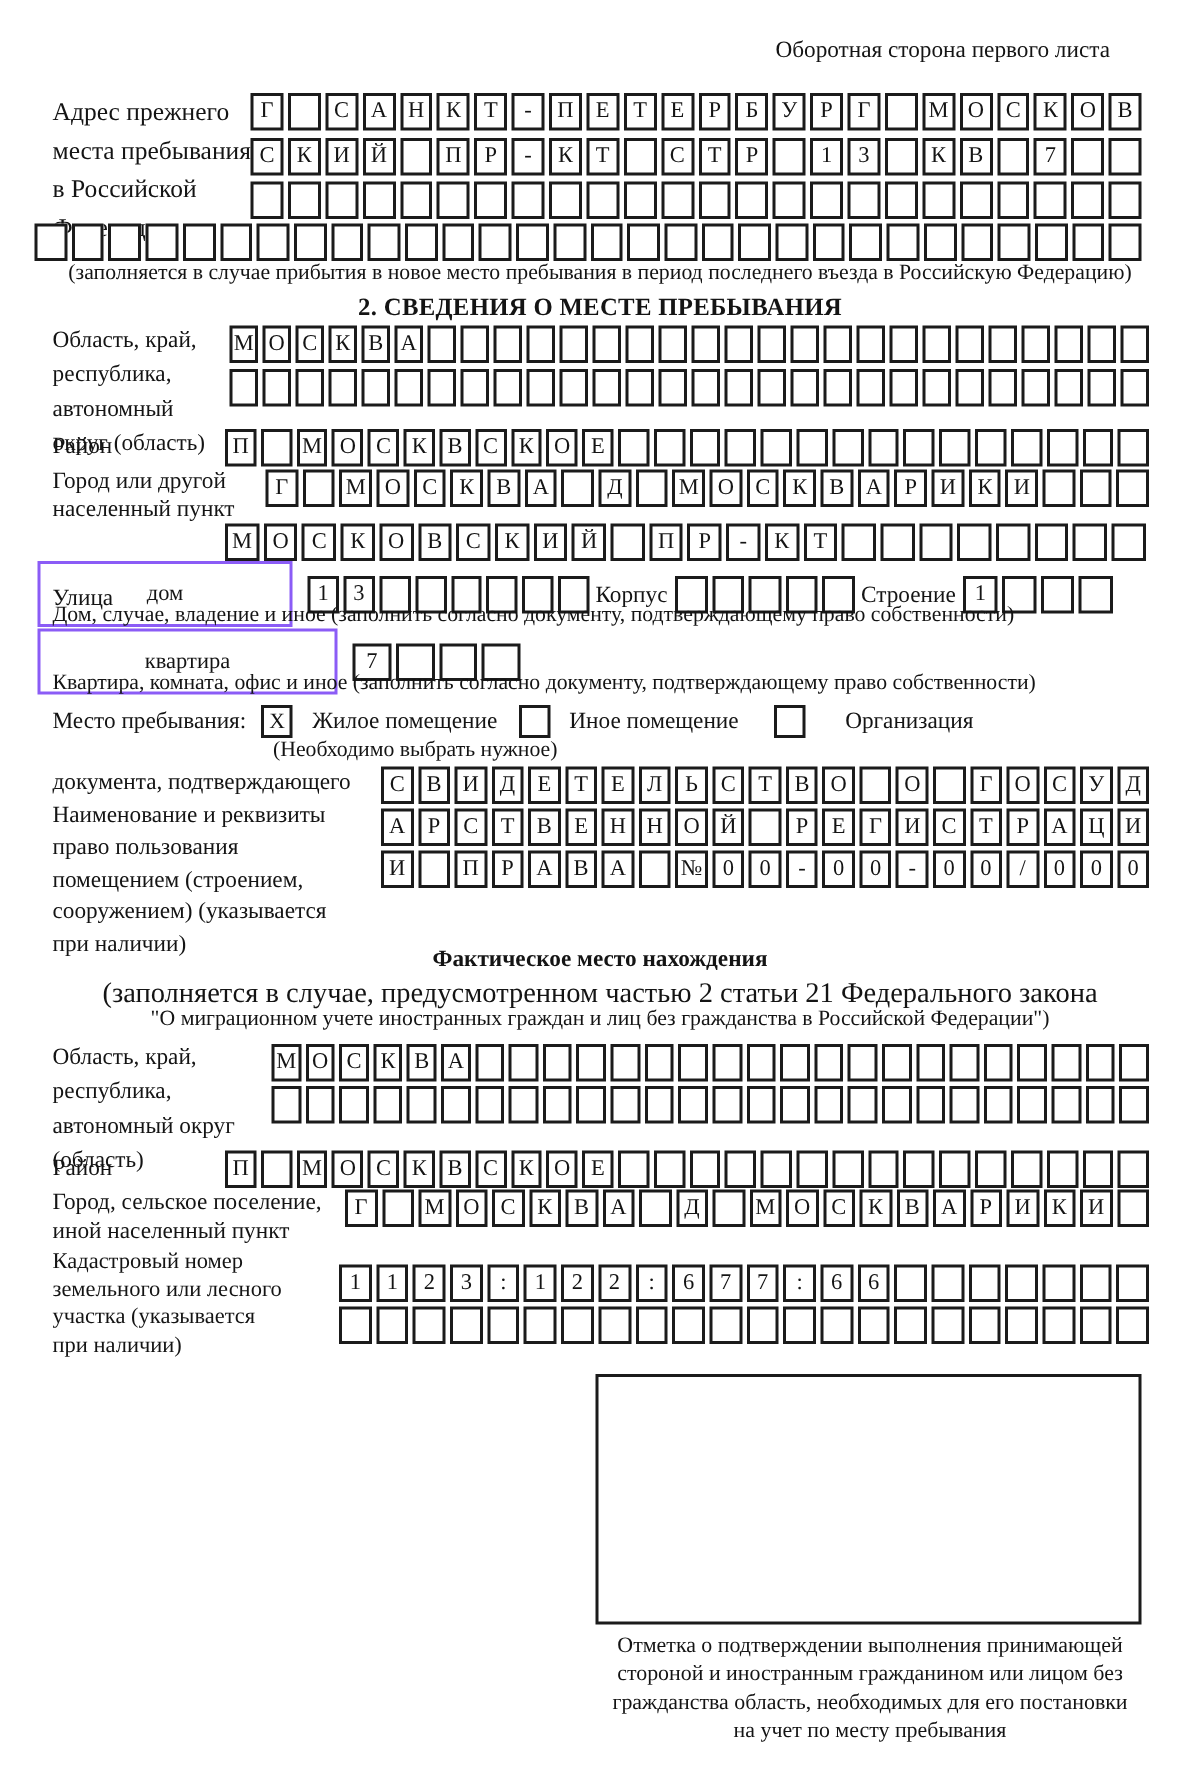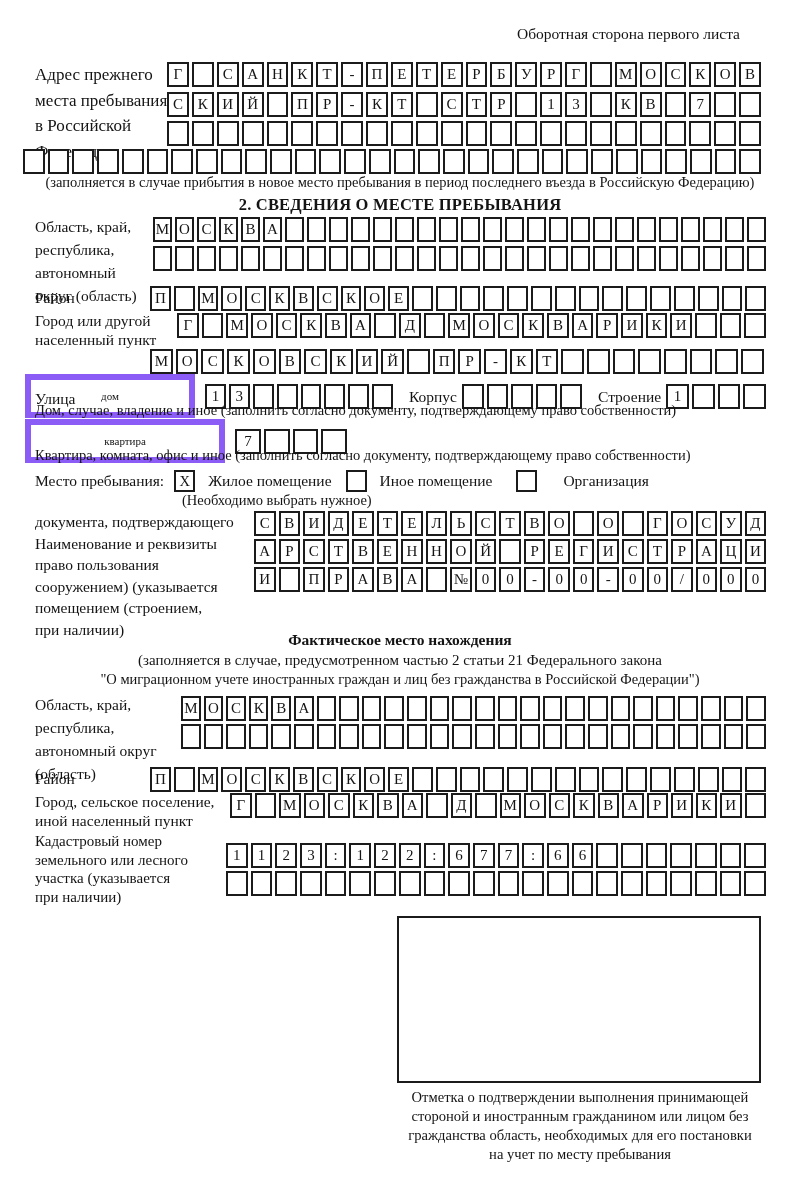--- a/index.html
+++ b/index.html
@@ -12,22 +12,22 @@
   .small{font-size:14.5px;}
   
   .boxrow{display:flex;gap:3px;height:25px;}
   .inline-cells{display:flex;gap:3px;height:25px;}
   .cell{
     flex:1 1 0;min-width:0;border:2px solid #1b1b1b;background:#fff;
     display:flex;align-items:center;justify-content:center;
     font-size:15px;line-height:1;box-sizing:border-box;
   }
   .fieldbox{
-    border:6px solid #8b5cf6;height:44px;box-sizing:border-box;
-    display:flex;align-items:center;justify-content:center;font-size:11px;
+    border:2px solid #8b5cf6;height:44px;box-sizing:border-box;
+    display:flex;align-items:center;justify-content:center;font-size:15px;
   }
   .chk{
     width:21px;height:22px;border:2px solid #1b1b1b;box-sizing:border-box;
     display:flex;align-items:center;justify-content:center;
     font-size:14.5px;line-height:1;
   }
   .center{width:800px;left:0;text-align:center;}
   .bold{font-weight:bold;}
 
   #corner-note{top:25px;left:0;width:740px;text-align:right;font-size:15.5px;}
@@ -50,21 +50,21 @@
 
   #gorod-label{left:35px;top:311px;line-height:19px;}
   #gorod-row{left:177px;top:313px;width:589px;}
 
   #ulitsa-label{left:35px;top:347px;margin-top:40px;}
   #ulitsa-row{left:150px;top:349px;width:614px;}
 
   #dom-row{left:25px;top:374px;display:flex;align-items:center;}
   #dom-box{width:170px;}
   #dom-cells{width:188px;margin-left:10px;}
-  .inline-label{font-size:15.5px;margin-left:16px;margin-right:5px;line-height:25px;}
+  .inline-label{font-size:15.5px;margin-left:4px;margin-right:5px;line-height:25px;}
   #korpus-cells{width:120px;}
   #stroenie-cells{width:100px;}
   #dom-note{left:35px;top:402px;}
 
   #kvartira-row{left:25px;top:419px;display:flex;align-items:center;}
   #kvartira-box{width:200px;}
   #kvartira-cells{width:112px;margin-left:10px;}
   #kvartira-note{left:35px;top:447px;}
 
   #mesto-row{left:35px;top:470px;display:flex;align-items:center;font-size:15.5px;}
@@ -74,21 +74,21 @@
   #mesto-row .chk3{margin-left:24px;}
   #mesto-row .opt3{margin-left:26px;}
   #mesto-note{left:182px;top:492px;}
 
   #dok-label{left:35px;top:511px;line-height:21.5px;}
   #dok-r1{left:254px;top:511px;width:512px;}
   #dok-r2{left:254px;top:539px;width:512px;}
   #dok-r3{left:254px;top:567px;width:512px;}
 
   #fact-title{top:631px;font-size:15.5px;}
-  #fact-note1{top:652px;font-size:15px;}
+  #fact-note1{top:652px;font-size:19px;}
   #fact-note2{top:671px;font-size:14.5px;}
 
   #fact-oblast-label{left:35px;top:693px;line-height:23px;}
   #fact-oblast-r1{left:181px;top:696px;width:585px;}
   #fact-oblast-r2{left:181px;top:724px;width:585px;}
 
   #fact-raion-label{left:35px;top:767px;}
   #fact-raion-row{left:150px;top:767px;width:616px;}
 
   #fact-gorod-label{left:35px;top:792px;line-height:19px;}
@@ -433,22 +433,22 @@
     <span class="optlbl">Иное помещение</span>
     <span class="chk chk3"></span>
     <span class="optlbl opt3">Организация</span>
   </div>
   <div id="mesto-note" class="abs small">(Необходимо выбрать нужное)</div>
 
   <div id="dok-label" class="abs lbl">
       <div>документа, подтверждающего</div>
       <div>Наименование и реквизиты</div>
       <div>право пользования</div>
+      <div>помещением (строением,</div>
       <div>сооружением) (указывается</div>
-      <div>помещением (строением,</div>
       <div>при наличии)</div>
     </div>
   <div id="dok-r1" class="abs boxrow">
       <div class="cell">С</div>
       <div class="cell">В</div>
       <div class="cell">И</div>
       <div class="cell">Д</div>
       <div class="cell">Е</div>
       <div class="cell">Т</div>
       <div class="cell">Е</div>

